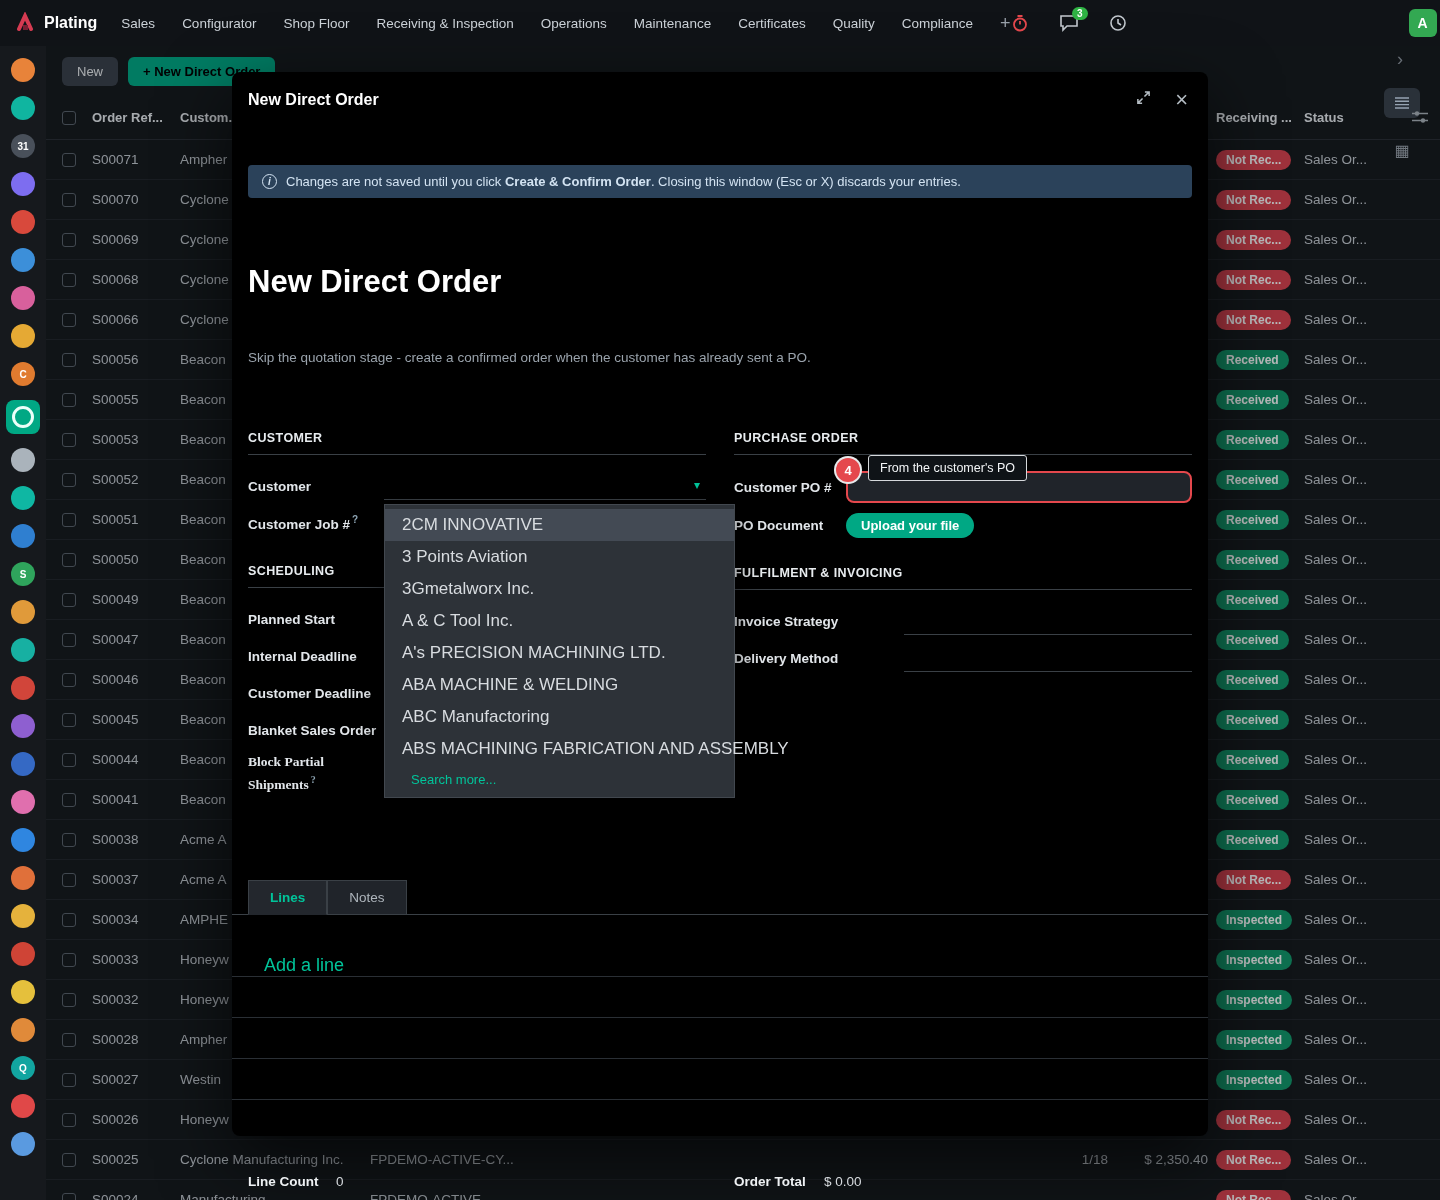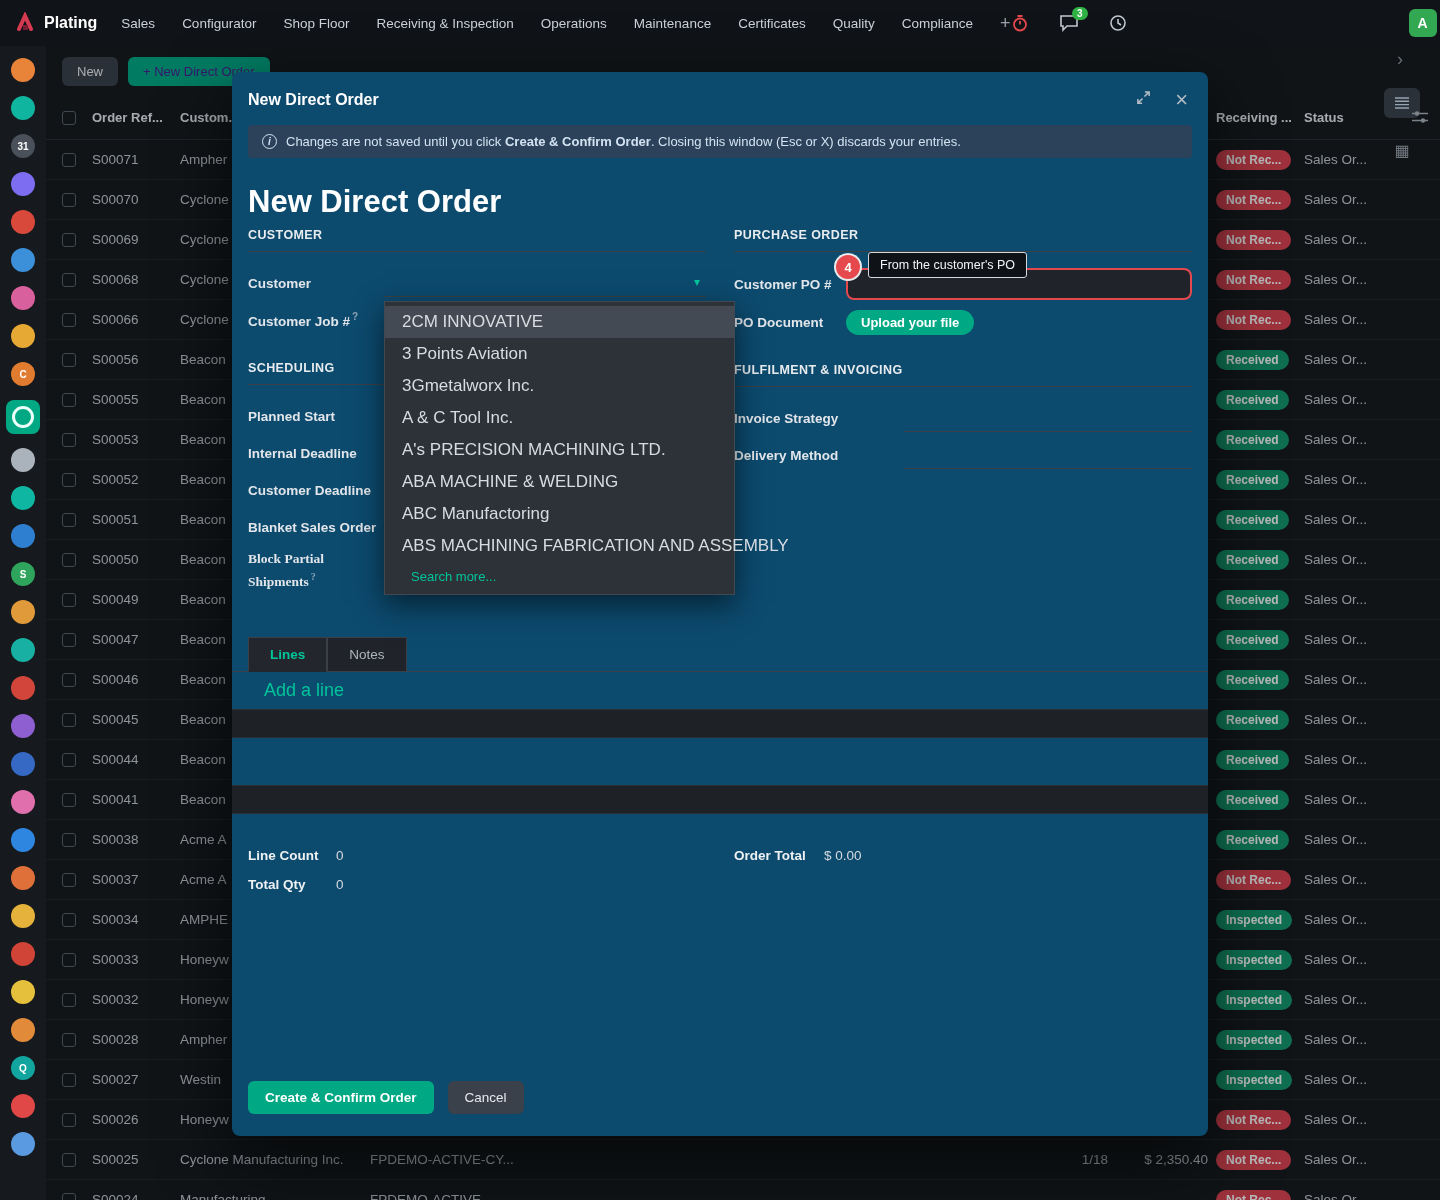--- a/index.html
+++ b/index.html
@@ -27,21 +27,21 @@
     display:flex; flex-direction:column; align-items:center; padding-top:12px; gap:14px; z-index:45; overflow:hidden; }
   .side-icon { width:24px; height:24px; border-radius:50%; flex:0 0 auto; color:#fff;
     font-size:10px; font-weight:700; display:flex; align-items:center; justify-content:center; cursor:pointer; }
   .side-icon.active { width:34px; height:34px; border-radius:8px; }
   .side-icon.active::after { content:""; width:16px; height:16px; border:3px solid #eafff8; border-radius:50%; }
 
   
   .content { position:absolute; top:46px; left:46px; right:0; bottom:0; }
   .toolbar { height:50px; display:flex; align-items:center; padding:0 16px; gap:10px; position:relative; }
   .btn-new { background:#3a414a; color:#e8ebee; font-size:13px; padding:7px 15px; border-radius:6px; cursor:pointer; }
-  .btn-direct { background:#00a884; color:#4c1d95; font-size:13px; font-weight:400; padding:7px 15px; border-radius:6px; white-space:nowrap; cursor:pointer; }
+  .btn-direct { background:#00a884; color:#000000; font-size:13px; font-weight:700; padding:7px 15px; border-radius:6px; white-space:nowrap; cursor:pointer; }
   .search-line { position:absolute; left:472px; top:6px; width:444px; height:26px; border-bottom:1px solid #565d64; }
   .toolbar-right { margin-left:auto; display:flex; align-items:center; gap:18px;flex-direction:column; }
   .pager { color:#dfe3e7; font-size:13px; margin-right:8px; }
   .chev { color:#8d959d; font-size:18px; padding:0 8px; cursor:pointer; }
   .view-btn { width:36px; height:30px; border-radius:6px; display:flex; align-items:center; justify-content:center; color:#9aa2ab; cursor:pointer; margin-left:4px; }
   .view-btn.active { background:#3a424c; color:#cfe0f2; }
 
   .grid-head, .grid-row { display:grid; grid-template-columns:30px 88px 190px 1fr 56px 100px 88px 80px;
     align-items:center; padding:0 56px 0 16px; }
   .grid-head { height:44px; color:#e6eaee; font-size:13px; font-weight:700; border-bottom:1px solid #2a2f35; position:relative; }
@@ -49,22 +49,22 @@
   .cell { overflow:hidden; white-space:nowrap; padding-right:8px; }
   .cell-num { text-align:right; }
   .cb { width:14px; height:14px; border:1px solid #59626b; border-radius:3px; cursor:pointer; }
   .badge { display:inline-block; padding:3px 10px; border-radius:10px; font-size:12px; font-weight:700; color:#fff; white-space:nowrap; }
   .badge.red { background:#dc4350; }
   .badge.green { background:#13996b; }
   .head-filter { position:absolute; right:12px; top:14px; color:#aab2b9; cursor:pointer; }
 
   
   .backdrop { position:absolute; top:46px; left:46px; right:0; bottom:0; background:rgba(5,7,9,0.28); z-index:58; }
-  .modal { position:absolute; left:232px; top:72px; width:976px; height:1064px; background:#0c4a6e;
-    border-radius:8px; box-shadow:0 24px 70px rgba(0,0,0,.65); z-index:100; display:flex; flex-direction:column; }
+  .modal { position:absolute; left:232px; top:72px; width:976px; height:1064px; background:#000000;
+    border-radius:8px; box-shadow:0 24px 70px rgba(0,0,0,.65); z-index:100; display:flex; flex-direction:column;gap:40px; }
   .modal-head { display:flex; align-items:center; padding:18px 20px 10px 16px; }
   .modal-title { color:#ffffff; font-size:16px; font-weight:700; }
   .mh-icons { margin-left:auto; display:flex; gap:24px; color:#b4bcc3; align-items:center; }
   .mh-icons .x { font-size:22px; line-height:14px; cursor:pointer; }
   .banner { margin:6px 16px 16px; background:#2b425a; color:#d3e3f2; font-size:13px;
     padding:9px 14px; border-radius:4px; display:flex; gap:9px; align-items:center; }
   .banner b { font-weight:700; }
   .info-ico { width:15px; height:15px; border:1px solid #d3e3f2; border-radius:50%; font-size:10px;
     display:flex; align-items:center; justify-content:center; flex:0 0 auto; font-style:italic; font-weight:700; }
   .h1 { color:#ffffff; font-size:31px; font-weight:700; padding:10px 16px 4px; }
@@ -588,20 +588,21 @@
   </div>
 
   <div class="banner">
     <span class="info-ico">i</span>
     <span>
       <span>Changes are not saved until you click </span><b>Create &amp; Confirm Order</b><span>. Closing this window (Esc or X) discards your entries.</span>
     </span>
   </div>
 
   <h1 class="h1">New Direct Order</h1>
+  <div class="subtitle">Skip the quotation stage - create a confirmed order when the customer has already sent a PO.</div>
 
   <div class="form-grid">
 
     <div class="lcol">
       <div class="section-title">CUSTOMER</div>
 
       <div class="frow">
         <span class="flabel">Customer</span>
         <span class="ffield">
           <span class="caret">▾</span>

